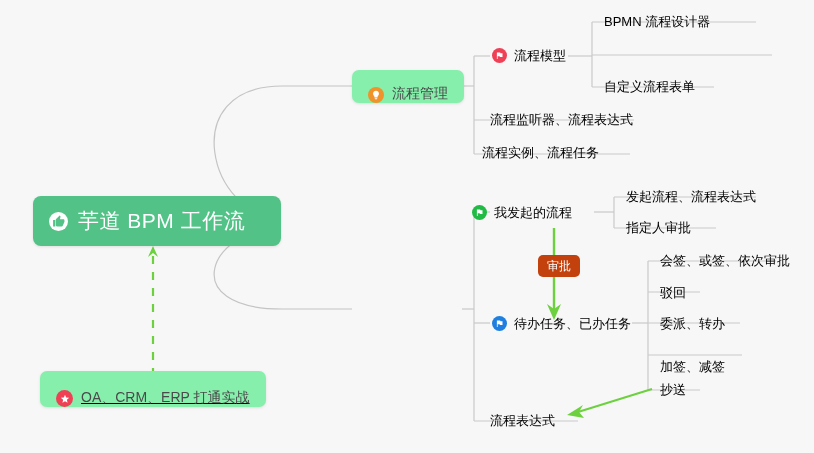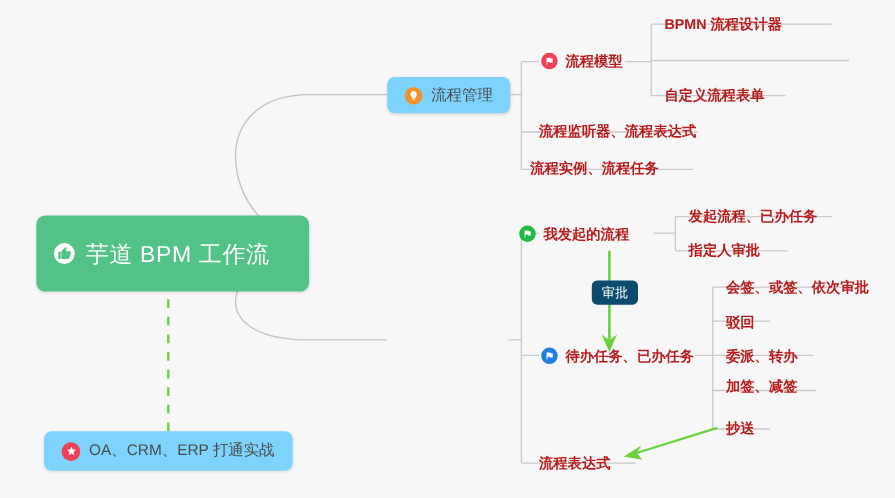--- a/index.html
+++ b/index.html
@@ -9,63 +9,63 @@
     font-family: "Liberation Sans", "DejaVu Sans", sans-serif;
     overflow: hidden;
   }
   #stage { position: relative; width: 814px; height: 453px; }
 
   svg.links { position: absolute; left: 0; top: 0; width: 814px; height: 453px; pointer-events: none; }
 
   
   .root-node {
     position: absolute; left: 33px; top: 196px;
-    width: 248px; height: 69px;
+    width: 248px; height: 50px;
     background: #52c287;
     border-radius: 8px;
     display: flex; align-items: center;
     padding-left: 16px; gap: 10px;
     box-shadow: 0 1px 3px rgba(0,0,0,0.10);
   }
   .root-label {
     color: #ffffff; font-size: 21px; letter-spacing: 0.5px; white-space: nowrap;
   }
   .circ-icon {
     width: 19px; height: 19px; border-radius: 50%;
     display: flex; align-items: center; justify-content: center;
     flex: 0 0 auto;
   }
   .circ-icon svg { display: block; }
 
   
   .card {
     position: absolute;
-    background: #7dd3fc;
+    background: #86efac;
     border-radius: 7px;
-    display: flex; align-items: center;
+    display: flex; align-items: flex-end;
     padding: 0 16px; gap: 8px;
     box-shadow: 0 1px 3px rgba(0,0,0,0.11);
     white-space: nowrap;
   }
   .card .card-label { font-size: 14px; color: #4a4a4a; }
 
   
   .leaf {
     position: absolute;
     font-size: 13px; color: #555555;
     white-space: nowrap;
     display: flex; align-items: center; gap: 7px;
     line-height: 1;
   }
-  .leaf .leaf-label { color: #b91c1c; font-weight: bold; }
+  .leaf .leaf-label { color: #000000; }
 
   
   .tag {
     position: absolute;
-    background: #0c4a6e;
+    background: #c2410c;
     color: #ffffff;
     font-size: 12px;
     border-radius: 5px;
     padding: 5px 9px;
     white-space: nowrap;
     line-height: 1;
   }
 </style>
 </head>
 <body>
@@ -172,21 +172,21 @@
   <div class="leaf" style="left:472px; top:205px;">
     <span class="circ-icon" style="background:#21ba45; width:15px; height:15px;">
       <svg width="9" height="9" viewBox="0 0 24 24" fill="#ffffff">
         <path d="M14.4 6L14 4H5v17h2v-7h5.6l.4 2h7V6z"></path>
       </svg>
     </span>
     <span class="leaf-label">我发起的流程</span>
   </div>
 
   <div class="leaf" style="left:626px; top:190px;">
-    <span class="leaf-label">发起流程、已办任务</span>
+    <span class="leaf-label">发起流程、流程表达式</span>
   </div>
   <div class="leaf" style="left:626px; top:221px;">
     <span class="leaf-label">指定人审批</span>
   </div>
 
   <div class="tag" style="left:538px; top:255px;">
     <span>审批</span>
   </div>
 
   <div class="leaf" style="left:660px; top:254px;">
@@ -200,32 +200,32 @@
       </svg>
     </span>
     <span class="leaf-label">待办任务、已办任务</span>
   </div>
   <div class="leaf" style="left:660px; top:286px;justify-content:flex-end;">
     <span class="leaf-label">驳回</span>
   </div>
   <div class="leaf" style="left:660px; top:317px;">
     <span class="leaf-label">委派、转办</span>
   </div>
-  <div class="leaf" style="left:660px; top:344px;align-items:center;">
+  <div class="leaf" style="left:660px; top:360px;align-items:center;">
     <span class="leaf-label">加签、减签</span>
   </div>
   <div class="leaf" style="left:660px; top:383px;">
     <span class="leaf-label">抄送</span>
   </div>
 
   <div class="leaf" style="left:490px; top:414px;">
     <span class="leaf-label">流程表达式</span>
   </div>
 
-  <div class="card" style="left:40px; top:392px; height:36px;">
+  <div class="card" style="left:40px; top:371px; height:36px;text-decoration:underline;">
     <span class="circ-icon" style="background:#ef4056; width:17px; height:17px;">
       <svg width="10" height="10" viewBox="0 0 24 24" fill="#ffffff">
         <path d="M12 17.27L18.18 21l-1.64-7.03L22 9.24l-7.19-.61L12 2 9.19 8.63 2 9.24l5.46 4.73L5.82 21z"></path>
       </svg>
     </span>
     <span class="card-label">OA、CRM、ERP 打通实战</span>
   </div>
 
 </div>
 

